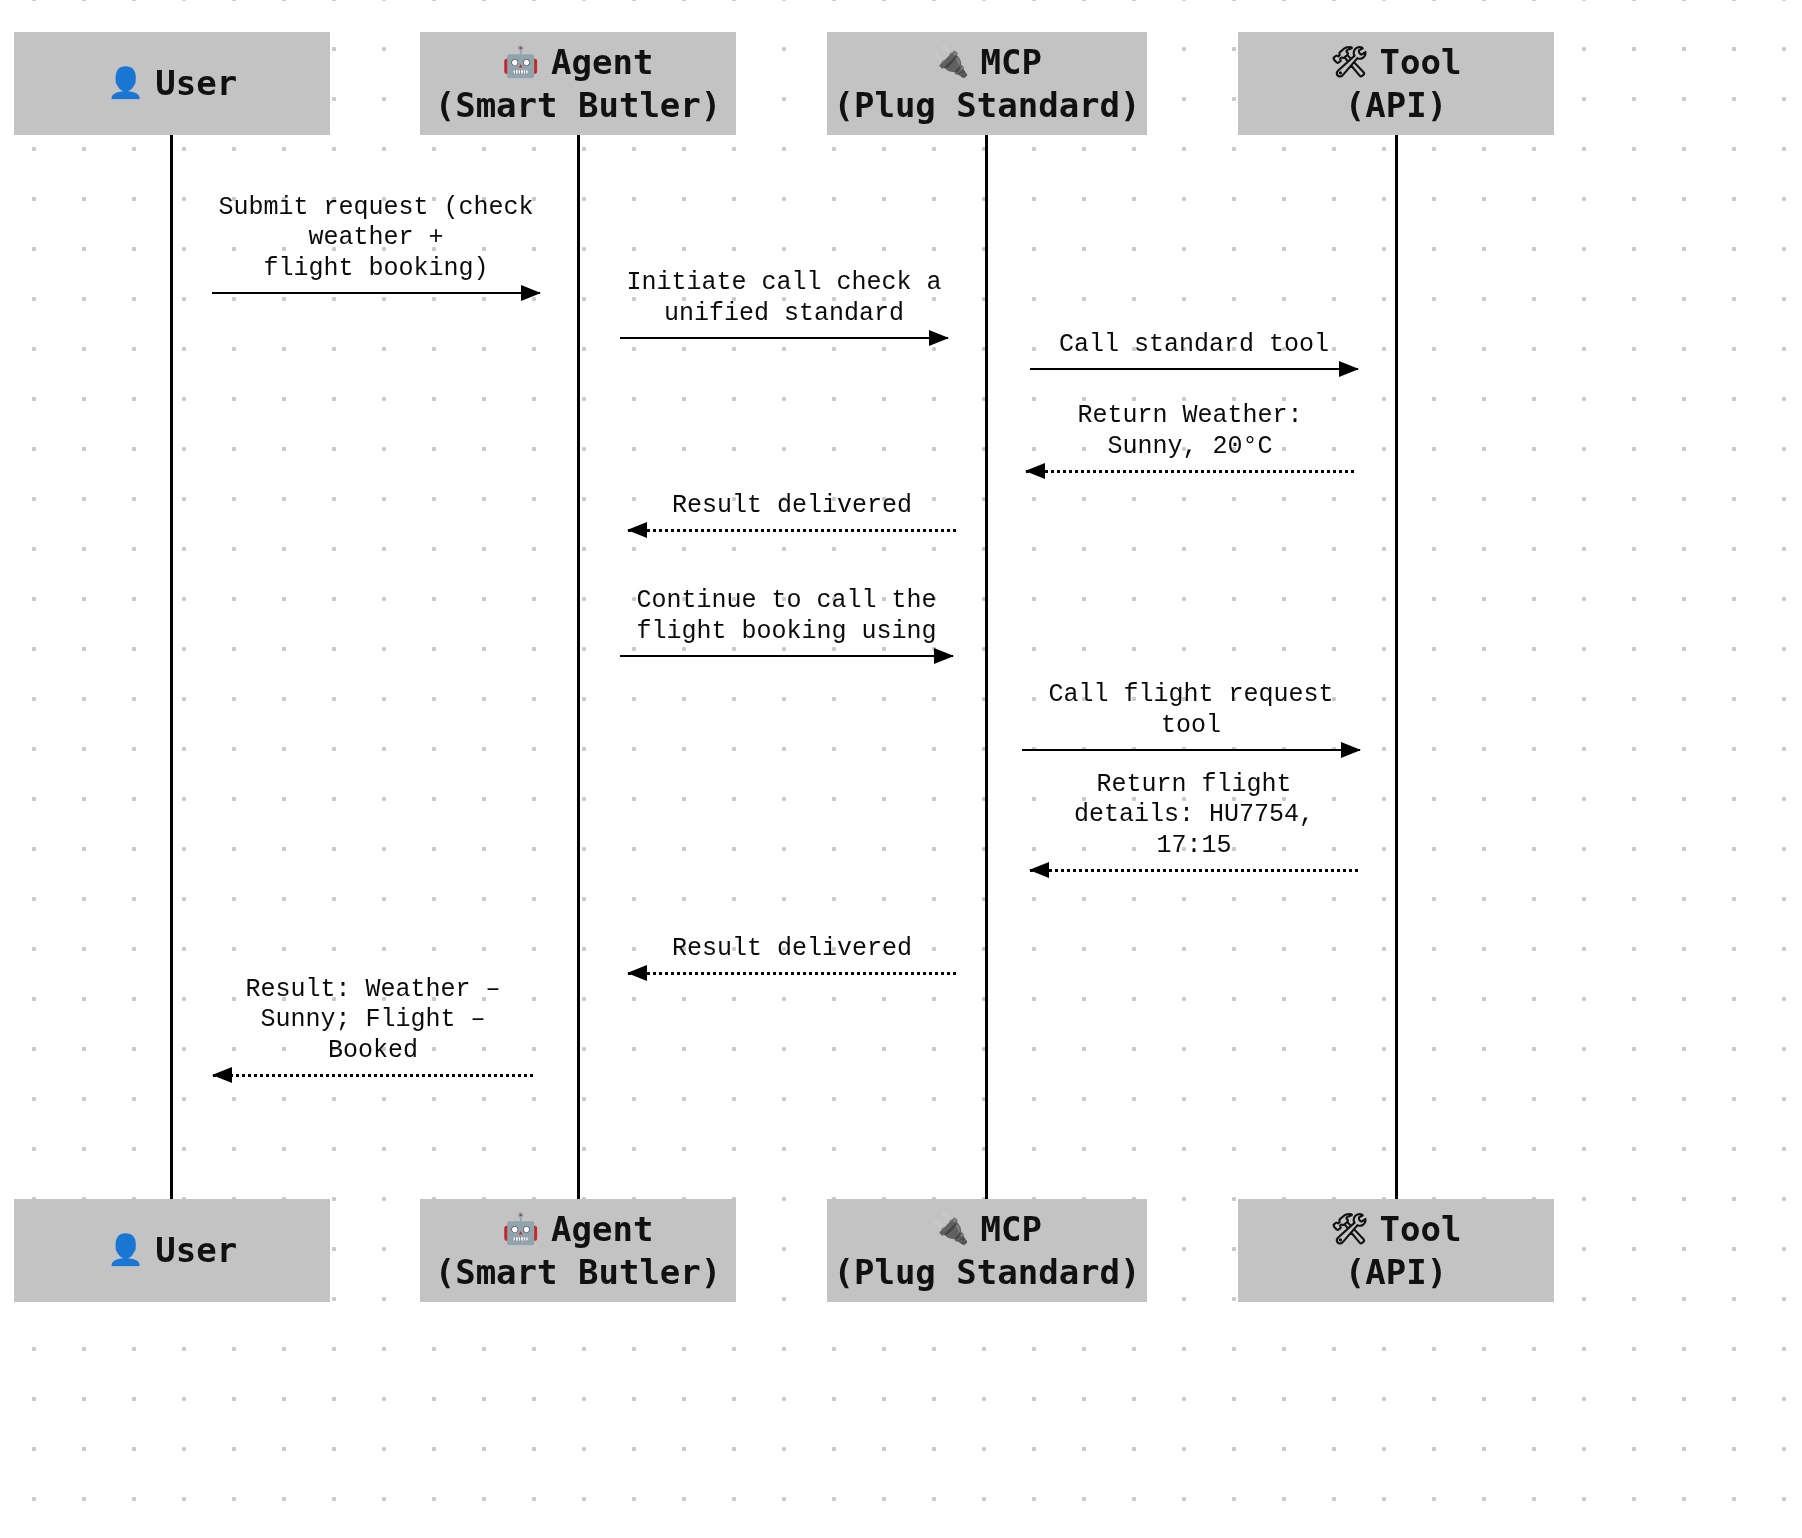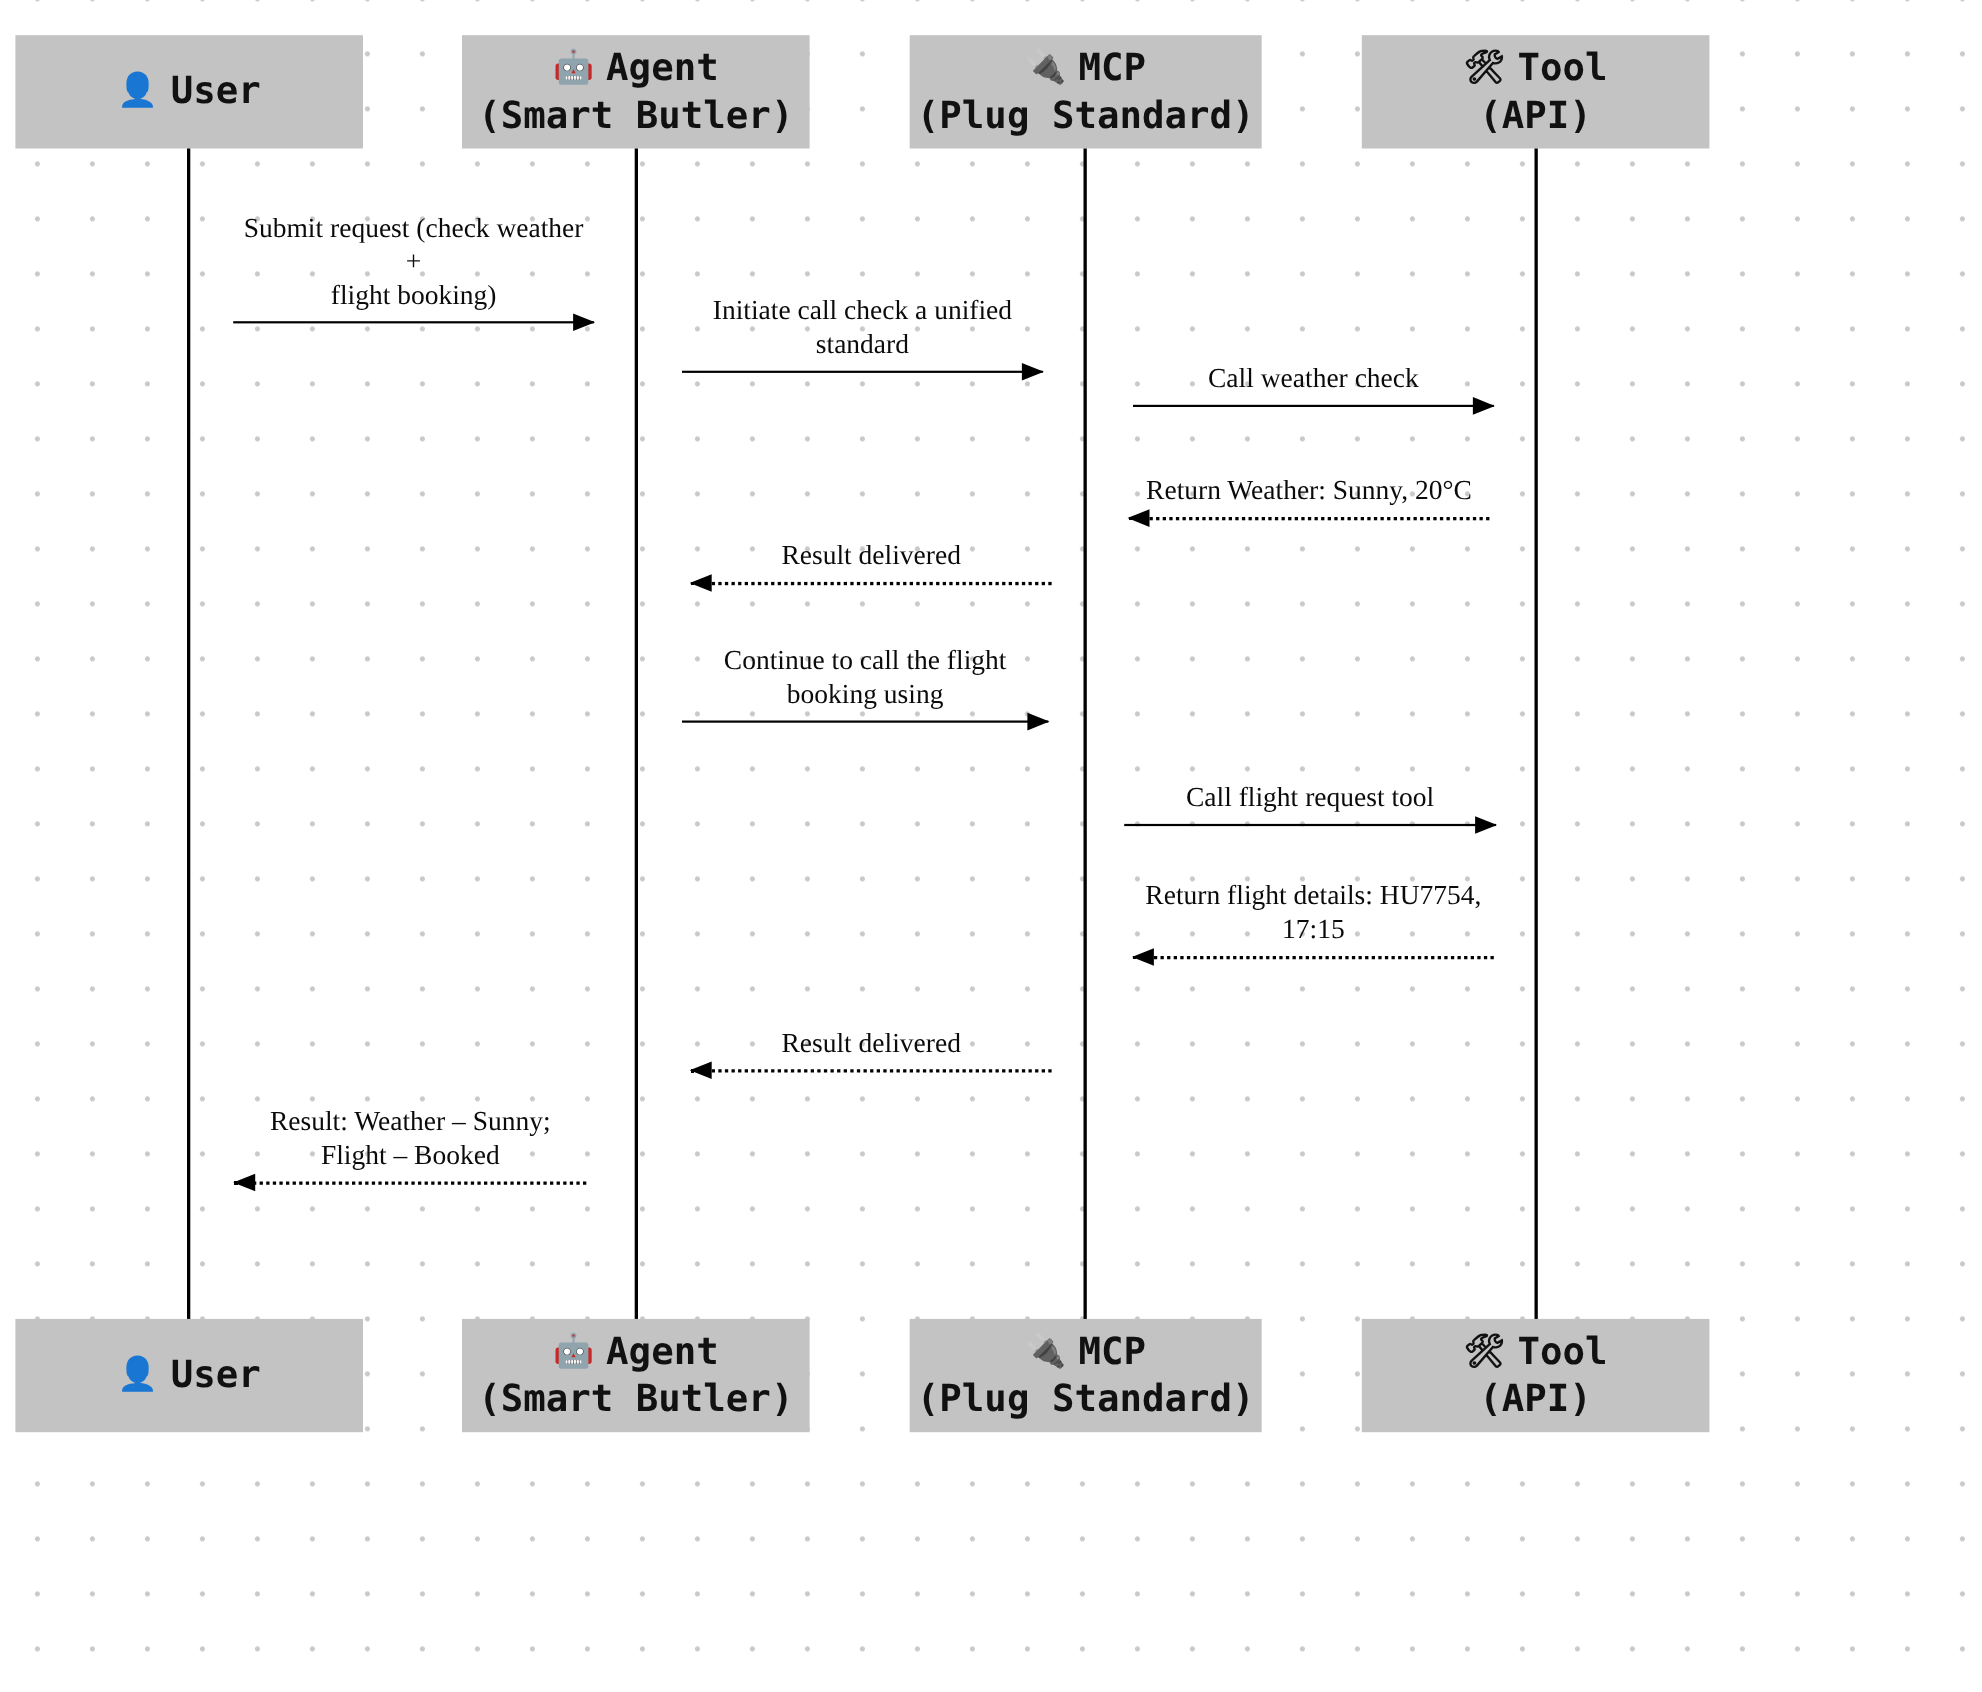--- a/index.html
+++ b/index.html
@@ -63,21 +63,21 @@
   }
 
   
   .msg {
     position: absolute;
     box-sizing: border-box;
   }
   .msg-label {
     position: absolute;
     text-align: center;
-    font-family: Liberation Serif, serif;
+    font-family: Liberation Mono, monospace;
     font-size: 25px;
     color: #0b0b0b;
     line-height: 1.22;
     white-space: pre-line;
     left: 0;
     bottom: 100%;
     width: 100%;
   }
   .arrow-wrap {
     position: absolute;
@@ -168,21 +168,21 @@
 
   <div class="msg" style="left:620px; top:329px; width:328px;">
     <div class="msg-label">Initiate call check a unified standard</div>
     <div class="arrow-wrap">
       <div class="arrow-line"></div>
       <div class="arrow-head right"></div>
     </div>
   </div>
 
   <div class="msg" style="left:1030px; top:360px; width:328px;">
-    <div class="msg-label">Call weather check</div>
+    <div class="msg-label">Call standard tool</div>
     <div class="arrow-wrap">
       <div class="arrow-line"></div>
       <div class="arrow-head right"></div>
     </div>
   </div>
 
   <div class="msg" style="left:1026px; top:462px; width:328px;">
     <div class="msg-label">Return Weather: Sunny, 20°C</div>
     <div class="arrow-wrap">
       <div class="arrow-line dotted"></div>

